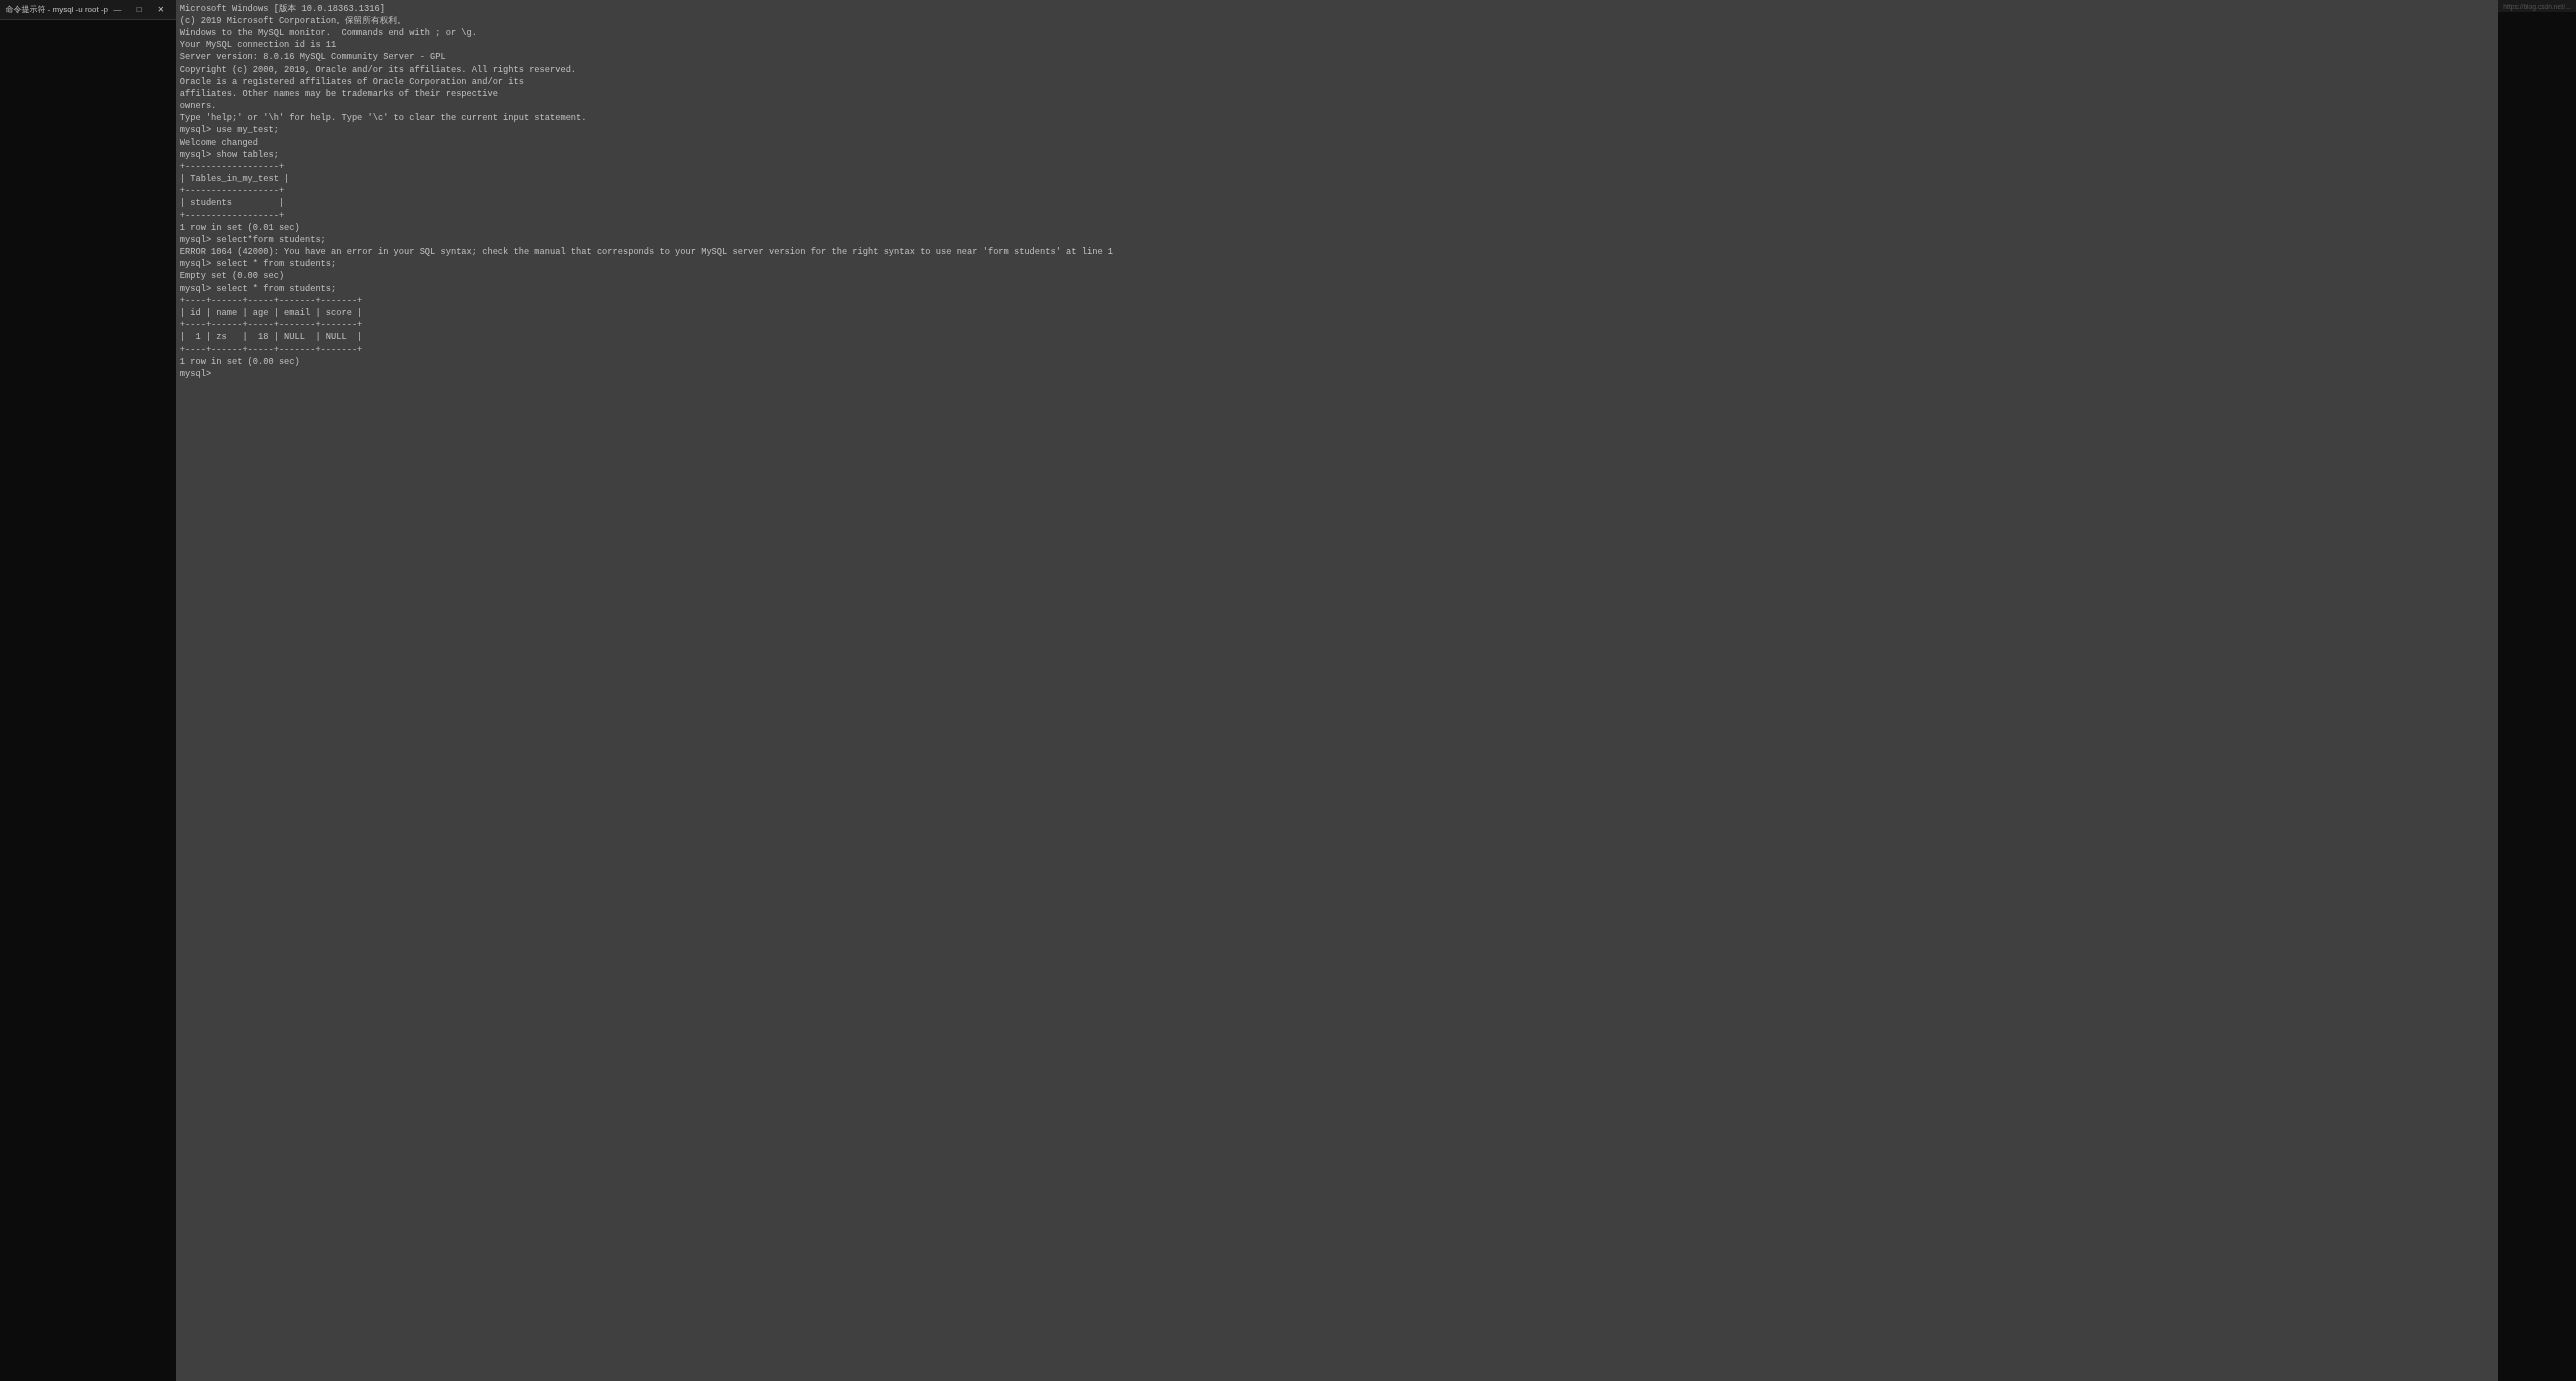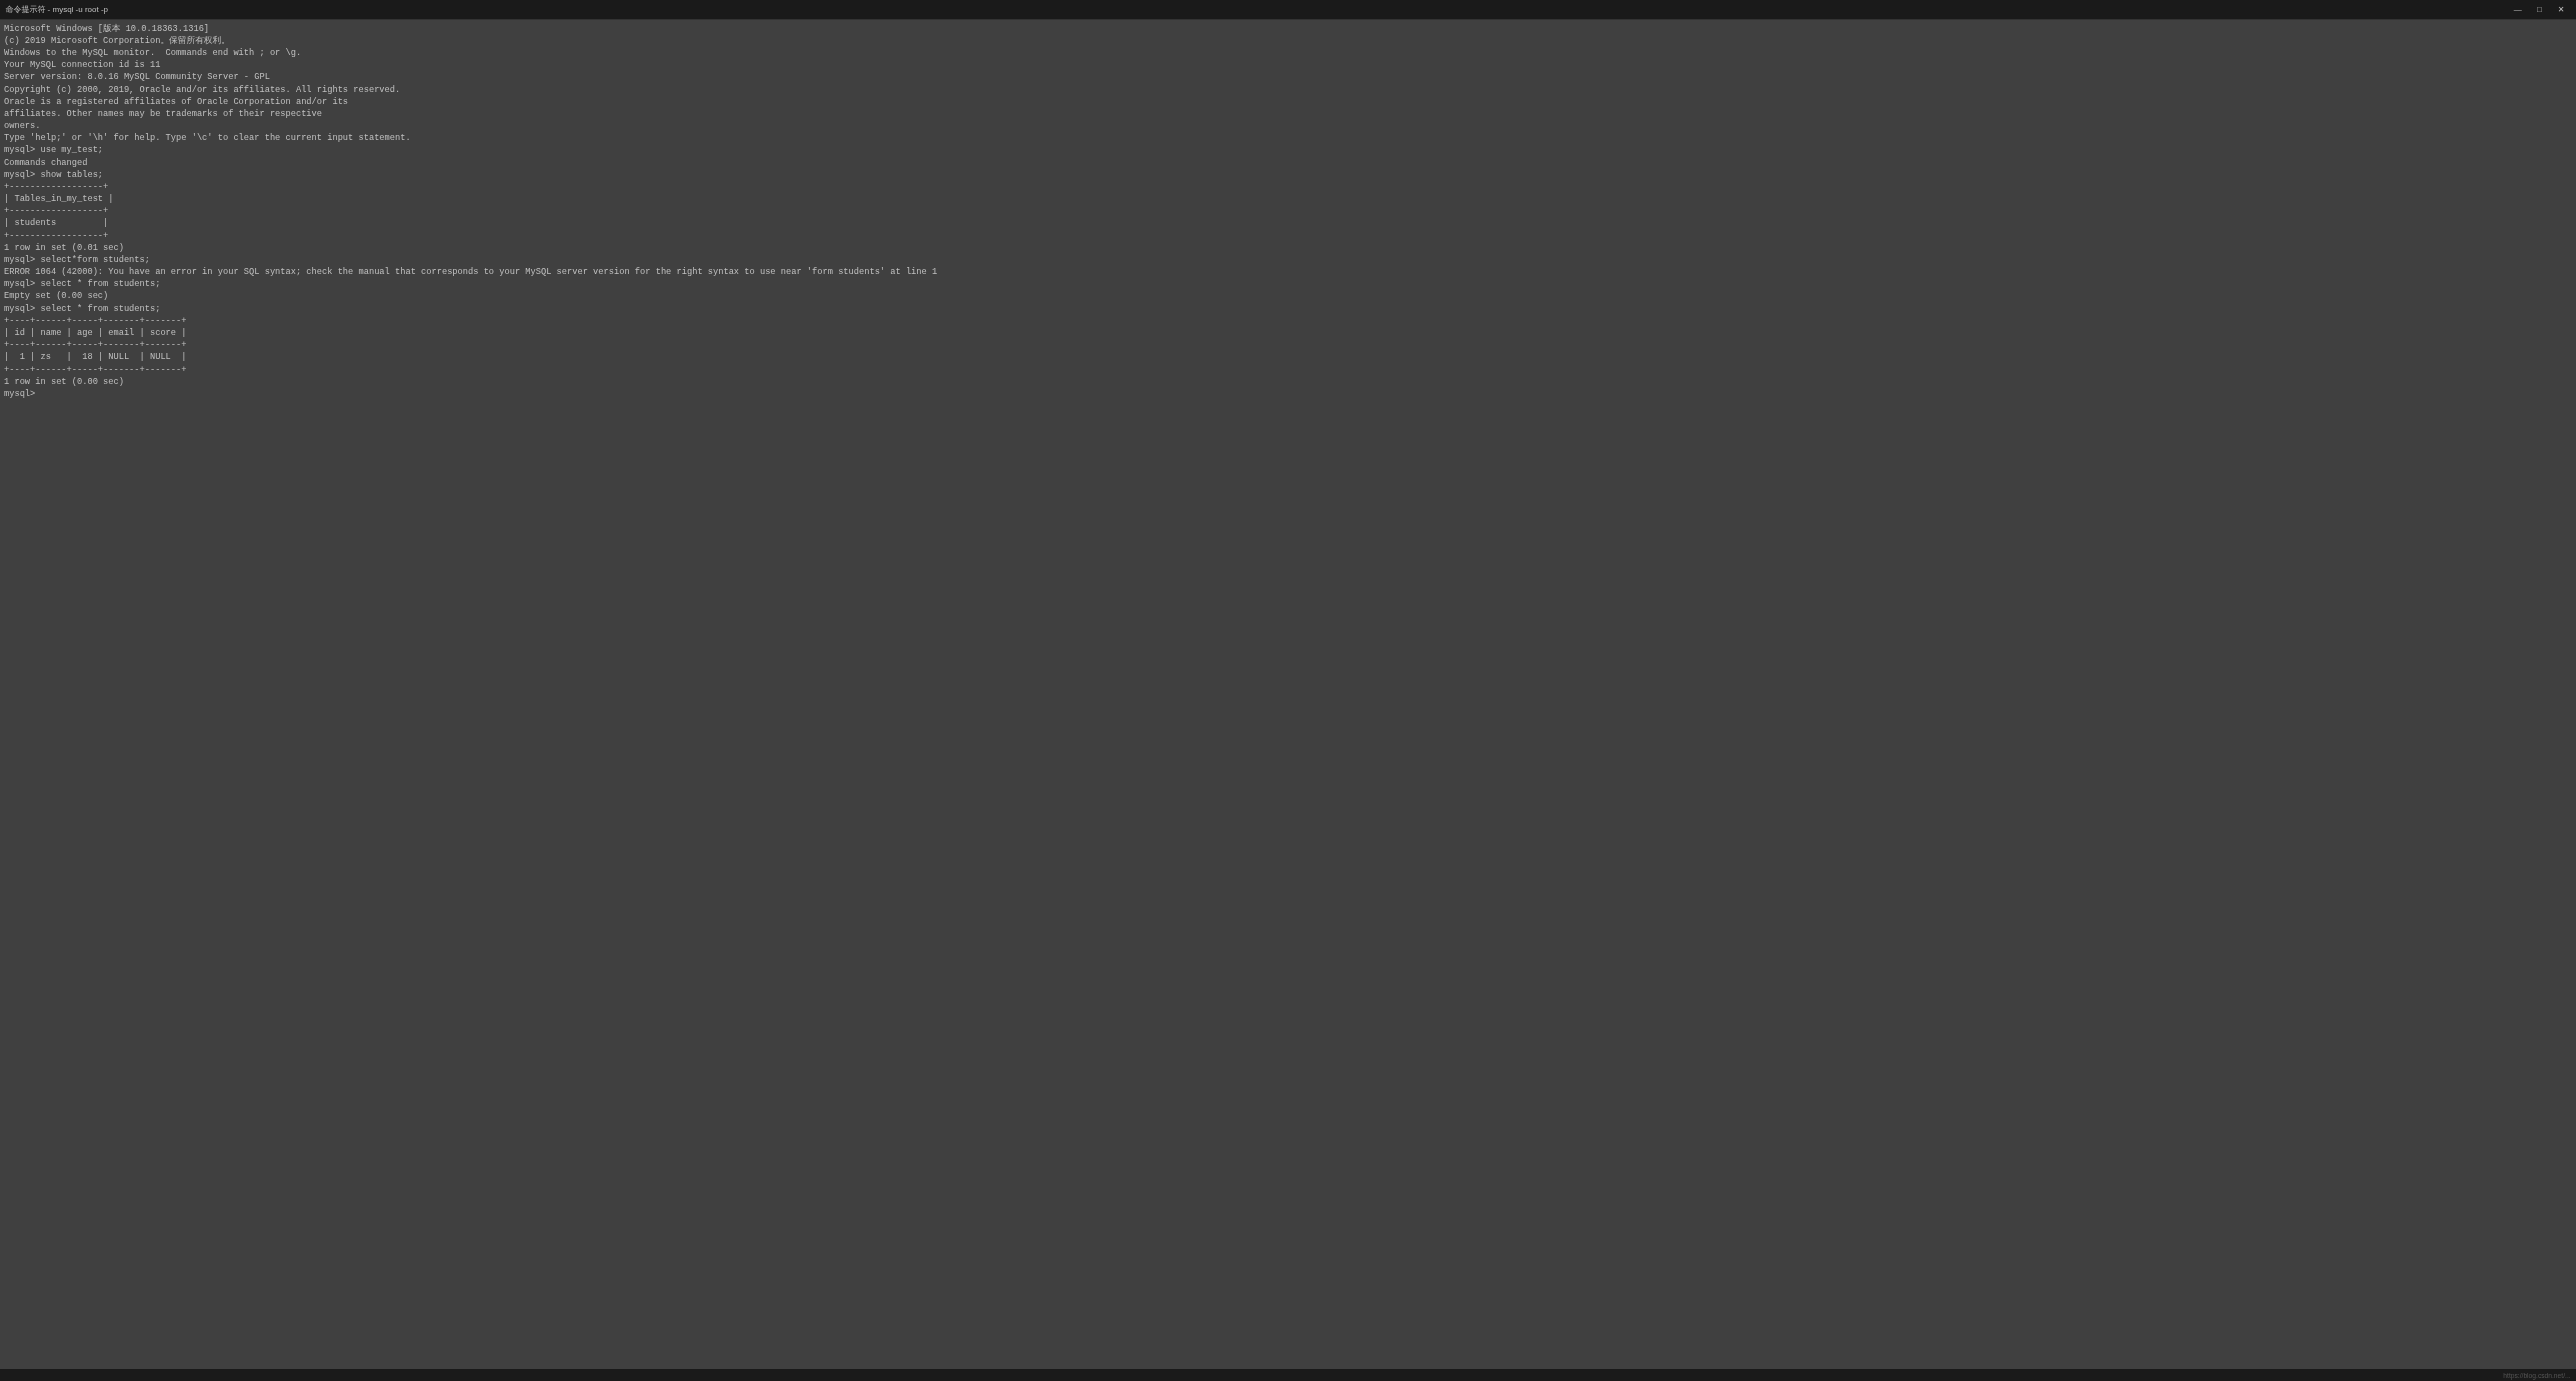--- a/index.html
+++ b/index.html
@@ -13,21 +13,20 @@
       font-family: 'Courier New', Courier, monospace;
       font-size: 8.7px;
       color: #c0c0c0;
       width: 100vw;
       height: 100vh;
       overflow: hidden;
     }
 
     .window {
       display: flex;
-      flex-direction: column;
       width: 100%;
       height: 100%;
       background: #0c0c0c;
     }
 
     .title-bar {
       display: flex;
       align-items: center;
       justify-content: space-between;
       background: #1a1a1a;
@@ -118,21 +117,21 @@
       <div class="terminal-line"></div>
       <div class="terminal-line">Copyright (c) 2000, 2019, Oracle and/or its affiliates. All rights reserved.</div>
       <div class="terminal-line"></div>
       <div class="terminal-line">Oracle is a registered affiliates of Oracle Corporation and/or its</div>
       <div class="terminal-line">affiliates. Other names may be trademarks of their respective</div>
       <div class="terminal-line">owners.</div>
       <div class="terminal-line"></div>
       <div class="terminal-line">Type 'help;' or '\h' for help. Type '\c' to clear the current input statement.</div>
       <div class="terminal-line"></div>
       <div class="terminal-line">mysql&gt; use my_test;</div>
-      <div class="terminal-line">Commands changed</div>
+      <div class="terminal-line">Welcome changed</div>
       <div class="terminal-line">mysql&gt; show tables;</div>
       <div class="terminal-line">+------------------+</div>
       <div class="terminal-line">| Tables_in_my_test |</div>
       <div class="terminal-line">+------------------+</div>
       <div class="terminal-line">| students         |</div>
       <div class="terminal-line">+------------------+</div>
       <div class="terminal-line">1 row in set (0.01 sec)</div>
       <div class="terminal-line"></div>
       <div class="terminal-line">mysql&gt; select*form students;</div>
       <div class="terminal-line error">ERROR 1064 (42000): You have an error in your SQL syntax; check the manual that corresponds to your MySQL server version for the right syntax to use near 'form students' at line 1</div>

